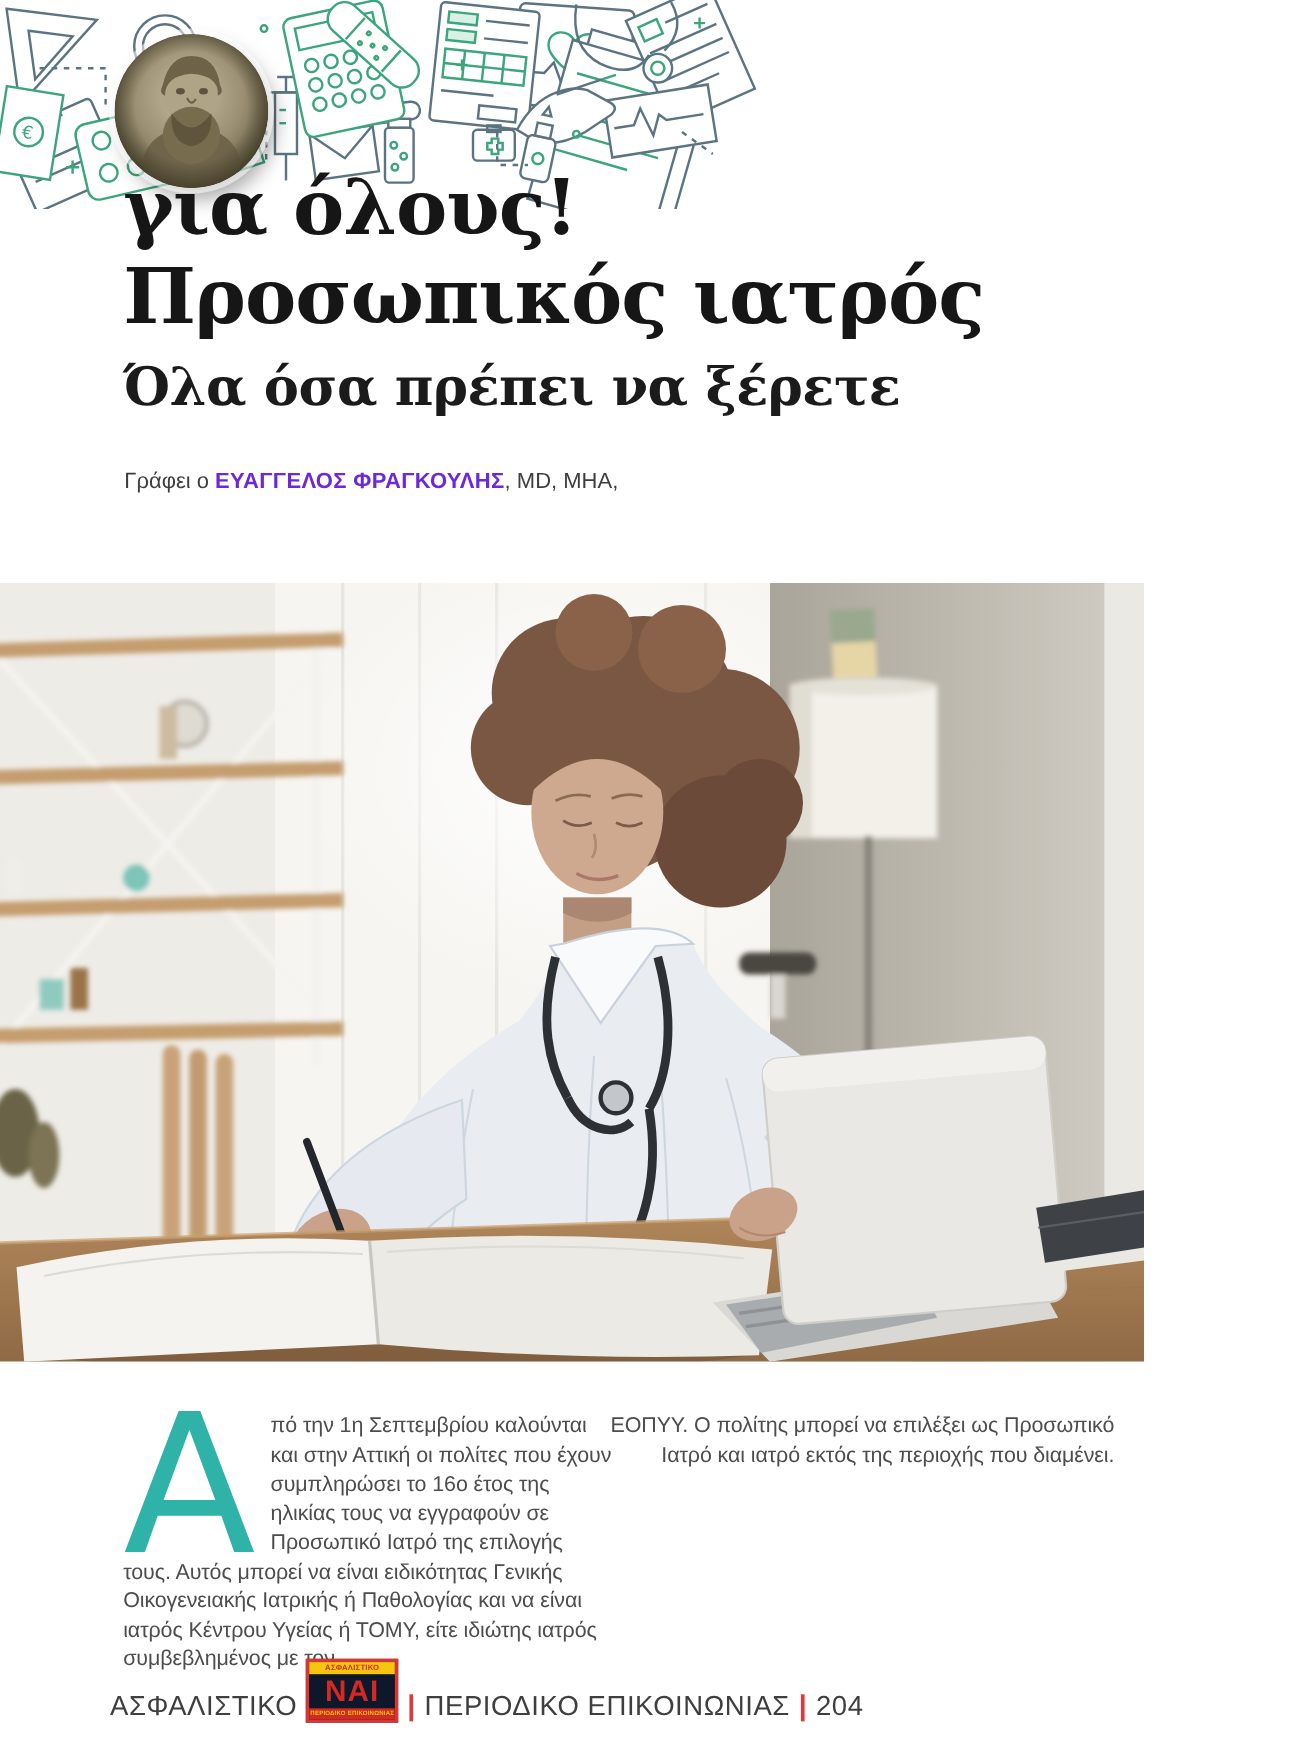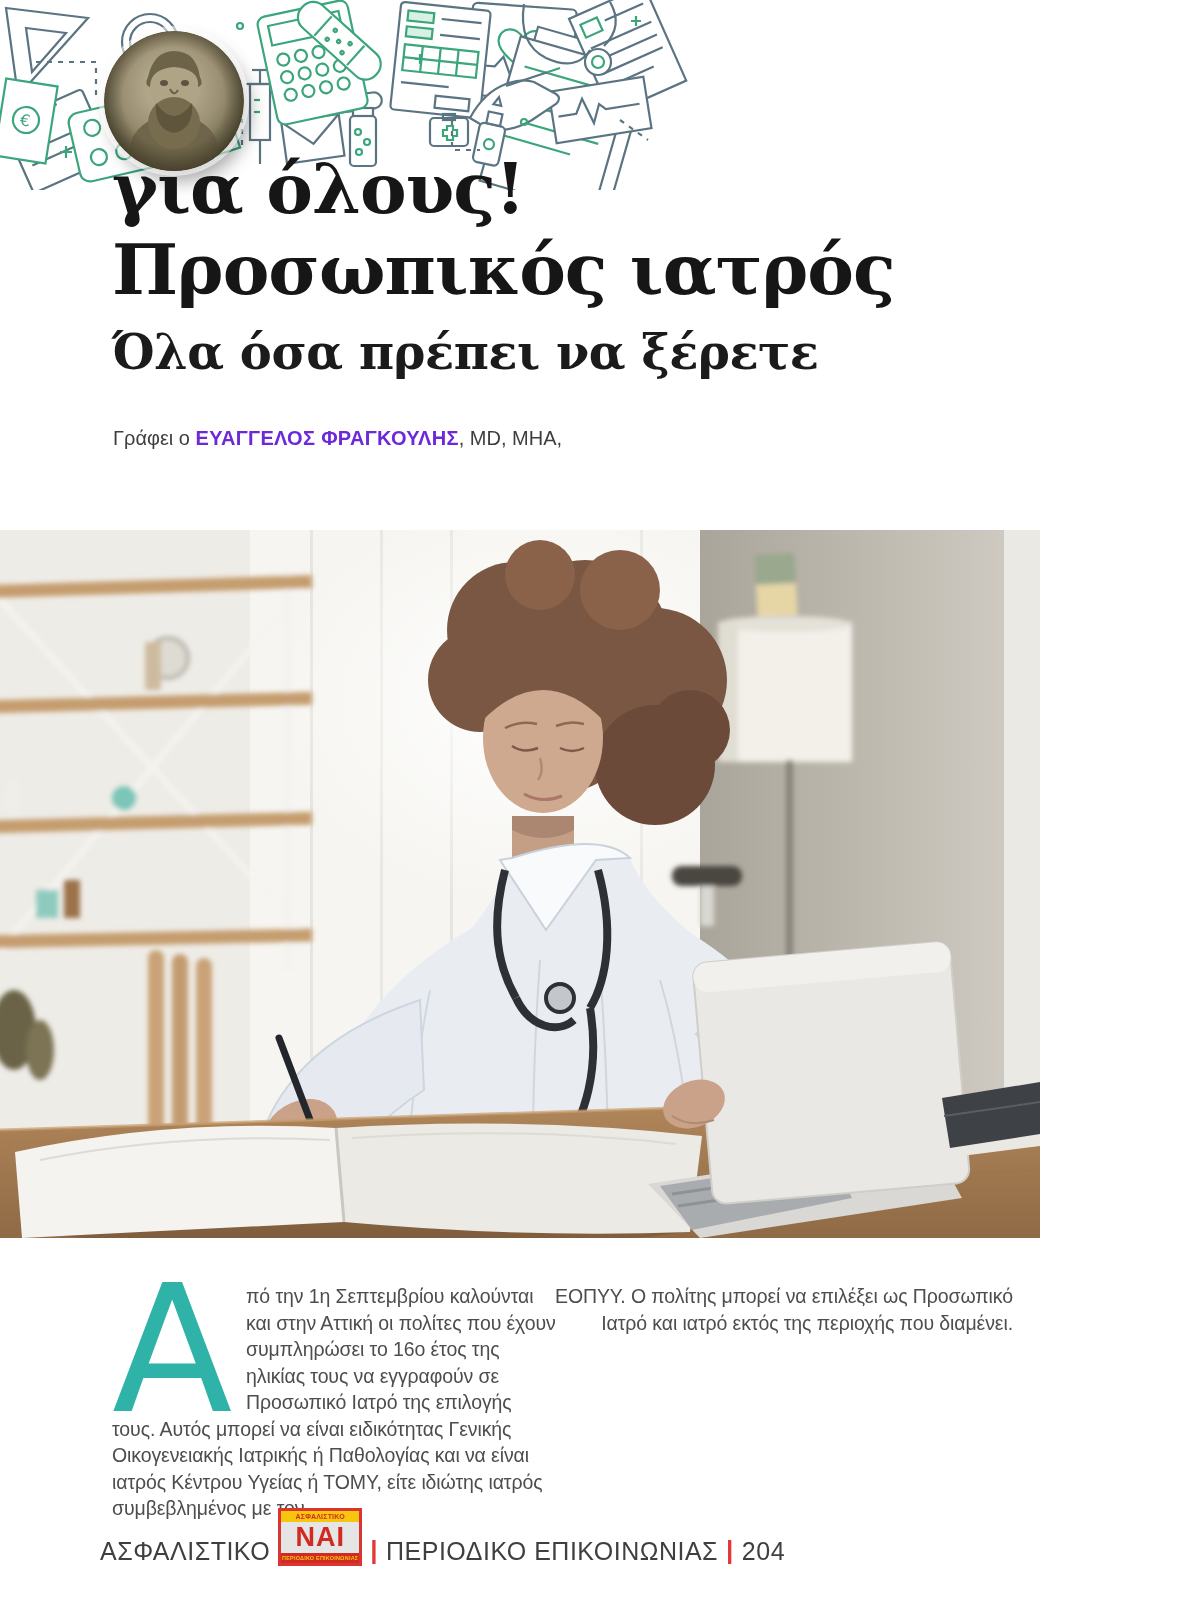--- a/index.html
+++ b/index.html
@@ -28,21 +28,21 @@
   .col2{left:551px;width:462px;text-align:right;}
   .col2 p{margin:0;}
   .col2 p.indent{text-indent:26px;}
   .dropcap{float:left;width:122px;height:128px;margin:4px 12px 0 0;
            font-family:"DejaVu Sans",sans-serif;font-weight:400;
            font-size:176px;line-height:128px;color:#2fb3a8;text-align:left;}
   
   .footer{position:absolute;left:100px;top:1506px;height:60px;display:flex;align-items:flex-end;gap:8px;
           font-size:25px;color:#3f3f3f;letter-spacing:.5px;}
   .footer .pipe{color:#e0393c;font-weight:700;font-size:26px;}
-  .nai-logo{width:84px;height:58px;border:3px solid #d93631;box-sizing:border-box;background:#e5e5e5;
+  .nai-logo{width:84px;height:58px;border:3px solid #d93631;box-sizing:border-box;background:#0f172a;
             display:flex;flex-direction:column;overflow:hidden;}
   .nai-top{background:#f6c50e;color:#d02a22;font-size:7px;font-weight:700;text-align:center;
            line-height:11px;height:11px;letter-spacing:.2px;}
   .nai-main{flex:1;display:flex;align-items:center;justify-content:center;
             color:#d02a22;font-weight:700;font-size:27px;letter-spacing:1px;
             font-family:"Liberation Sans",sans-serif;}
   .nai-bottom{background:#d02a22;color:#f6c50e;font-size:5.5px;font-weight:700;text-align:center;
               line-height:10px;height:10px;letter-spacing:.2px;}
 </style>
 </head>

